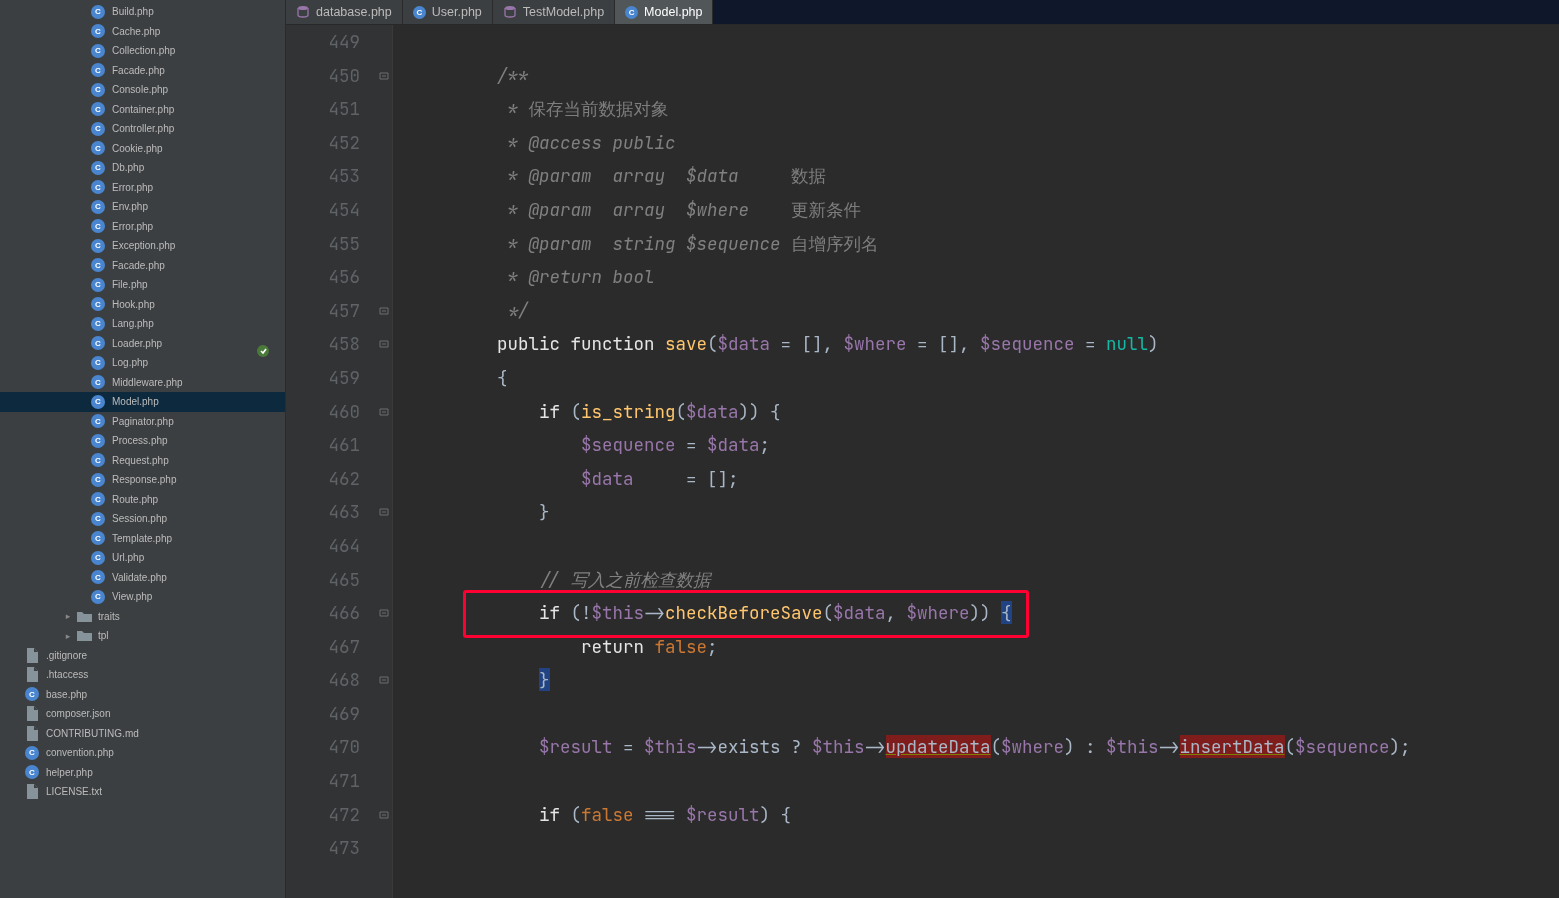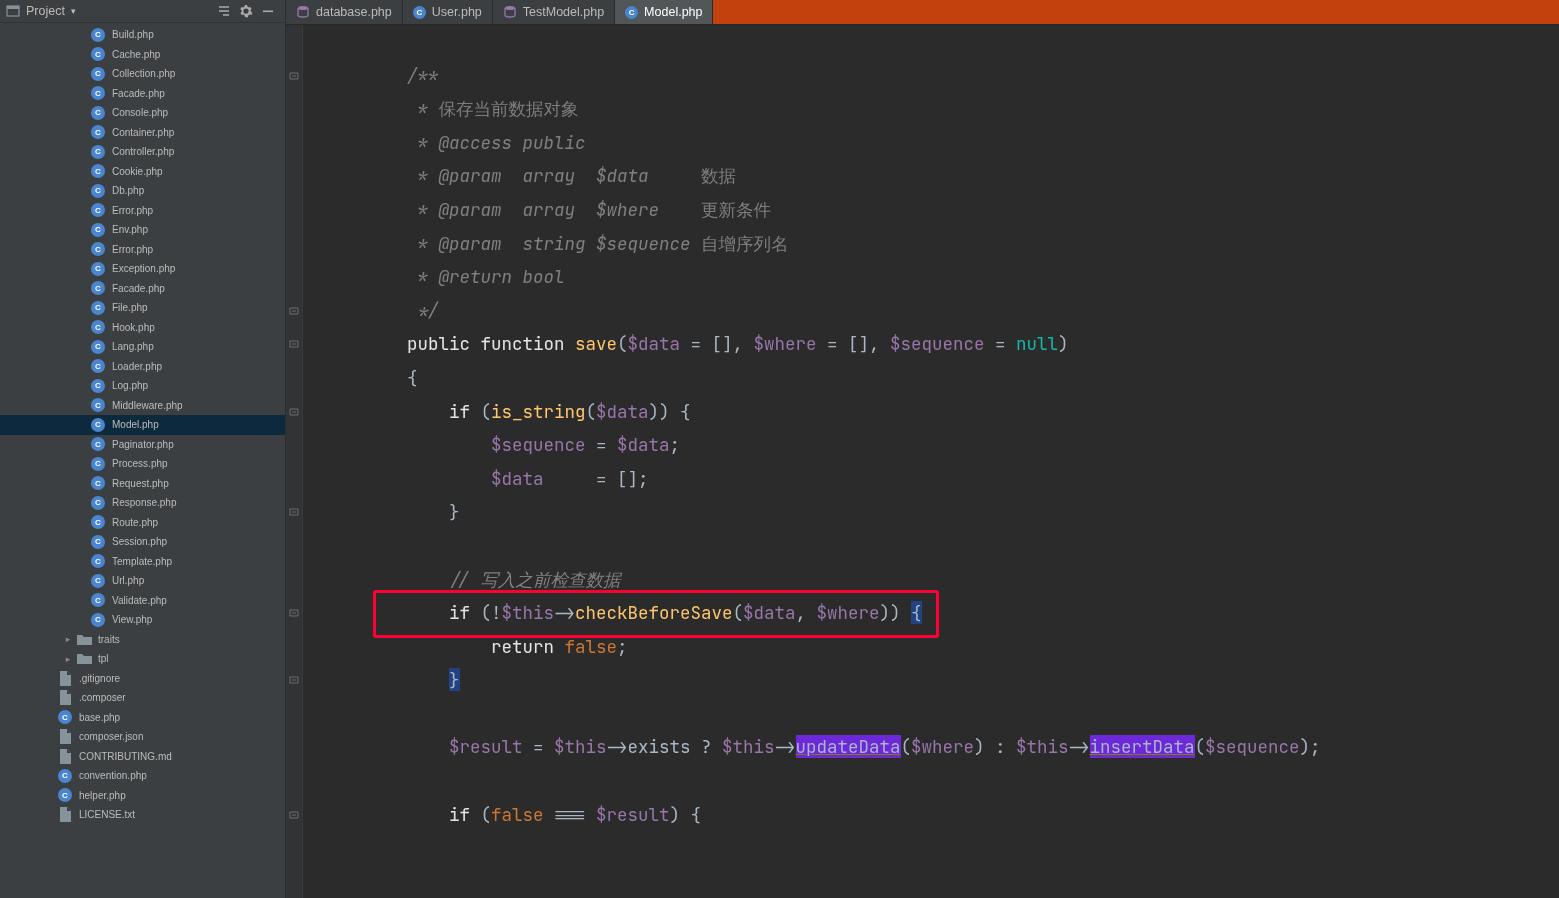--- a/index.html
+++ b/index.html
@@ -20,83 +20,57 @@
   .tree::-webkit-scrollbar{width:10px}
   .tree::-webkit-scrollbar-thumb{background:#565656;border-radius:0}
   .tree::-webkit-scrollbar-track{background:#3c3f41}
   .tree-row{height:19.5px;display:flex;align-items:center;padding-left:6px;cursor:default}
   .tree-row.sel{background:#0d293e}
   .tree-row .arrow{width:12px;height:12px;display:inline-flex;align-items:center;justify-content:center;color:#888;font-size:9px;margin-right:2px}
   .tree-row .f-ico{width:16px;height:16px;display:inline-flex;align-items:center;justify-content:center;margin-right:6px}
   .tree-row .lbl{color:#bcbcbc;font-size:10px;white-space:nowrap}
   .ind-0{padding-left:90px}
   .ind-1{padding-left:62px}
-  .ind-3{padding-left:57px}
+  .ind-3{padding-left:24px}
   
   .php-ico{width:14px;height:14px;border-radius:7px;background:#4a86cf;color:#fff;font-size:8px;font-weight:bold;display:flex;align-items:center;justify-content:center}
   .dir-ico svg,.misc-ico svg{display:block}
   
-  .tabs{height:24px;background:#c2410c;display:flex;align-items:stretch;border-bottom:1px solid #282828}
+  .tabs{height:24px;background:#0f172a;display:flex;align-items:stretch;border-bottom:1px solid #282828}
   .tab{display:flex;align-items:center;padding:0 10px;border-right:1px solid #2b2b2b;background:#3c3f41;cursor:pointer}
   .tab.active{background:#515658}
   .tab .t-ico{margin-right:6px;display:inline-flex}
   .tab .t-lbl{color:#bbb;font-size:12.5px;white-space:nowrap}
   .tab.active .t-lbl{color:#fff}
   
   .code-area{flex:1;display:flex;min-height:0;font-family:Consolas,"JetBrains Mono",monospace;font-size:17.5px;line-height:33.6px;position:relative}
   .gutter{width:74px;text-align:right;color:#606366;padding-right:16px;background:#313335;white-space:pre;padding-top:0}
   .gutter-icons{width:16px;background:#313335;border-right:1px solid #3a3a3a;position:relative}
   .fold{position:absolute;left:2px;width:12px;height:12px;display:flex;align-items:center;justify-content:center;color:#6e6e6e}
   .code{flex:1;white-space:pre;padding-left:20px;color:#a9b7c6;position:relative;overflow:hidden}
   .code .ln{display:block;height:33.6px;position:relative}
   
   .c-cmt{color:#808080;font-style:italic}
   .c-cmt-pale{color:#7d7d7d}
   .c-kw{color:#e5e5e5}
   .c-fn{color:#ffc66d}
   .c-var{color:#9876aa}
-  .c-warn{background:#6d28d9;text-decoration:underline;text-decoration-color:#808000}
+  .c-warn{background:#7f1d1d;text-decoration:underline;text-decoration-color:#808000}
   .c-false{color:#cc7832}
   .c-null{color:#14b8a6}
   .caret-bg{position:absolute;left:-20px;right:-2000px;top:0;bottom:0;background:#323232;z-index:-1}
   .red-box{position:absolute;border:3px solid #ff0033;border-radius:3px}
   .hl-cursor{background:#214283}
 </style>
 </head>
 <body>
 
 <div class="root">
 
   <div class="sidebar">
-    <div class="proj-toolbar">
-      <span class="ico">
-        <svg width="14" height="14">
-            <rect x="1" y="2" width="12" height="10" fill="none" stroke="#87939a" stroke-width="1.2"></rect>
-            <rect x="1" y="2" width="12" height="3" fill="#87939a"></rect>
-          </svg>
-      </span>
-      <span class="title">Project</span>
-      <span class="chev">▾</span>
-      <span class="spacer"></span>
-      <span class="btn">
-        <svg width="14" height="14">
-            <path d="M2 3h10M2 7h10M6 11h6" stroke="#aaa" stroke-width="1.4"></path>
-          </svg>
-      </span>
-      <span class="btn">
-        <svg width="14" height="14" viewBox="0 0 16 16">
-            <path fill="#aaa" d="M8 5a3 3 0 100 6 3 3 0 000-6zm6 3c0 .4 0 .7-.1 1l1.5 1.2-1.4 2.5-1.8-.6c-.5.4-1 .8-1.7 1l-.3 1.9H6.8l-.3-1.9c-.6-.2-1.2-.6-1.7-1l-1.8.6-1.4-2.5L3 9c0-.3-.1-.6-.1-1s0-.7.1-1L1.5 5.8l1.4-2.5 1.8.6c.5-.4 1-.8 1.7-1L6.8 1h2.4l.3 1.9c.6.2 1.2.6 1.7 1l1.8-.6 1.4 2.5L13 7c.1.3.1.6.1 1z"></path>
-          </svg>
-      </span>
-      <span class="btn">
-        <svg width="14" height="14">
-            <rect x="2" y="6.5" width="10" height="1.6" fill="#aaa"></rect>
-          </svg>
-      </span>
-    </div>
     <div class="tree" id="tree">
         <div class="tree-row ind-0">
           <span class="f-ico">
             <span class="php-ico">C</span>
           </span>
           <span class="lbl">Build.php</span>
         </div>
         <div class="tree-row ind-0">
           <span class="f-ico">
             <span class="php-ico">C</span>
@@ -304,21 +278,21 @@
           </span>
           <span class="lbl">.gitignore</span>
         </div>
         <div class="tree-row ind-3">
           <span class="f-ico misc-ico">
             <svg width="13" height="15">
               <path fill="#87939a" d="M1 0h7l4 4v11H1z"></path>
               <path fill="#3c3f41" d="M8 0v4h4"></path>
             </svg>
           </span>
-          <span class="lbl">.composer</span>
+          <span class="lbl">.htaccess</span>
         </div>
         <div class="tree-row ind-3">
           <span class="f-ico">
             <span class="php-ico">C</span>
           </span>
           <span class="lbl">base.php</span>
         </div>
         <div class="tree-row ind-3">
           <span class="f-ico misc-ico">
             <svg width="13" height="15">
@@ -388,20 +362,49 @@
           <span class="t-lbl">TestModel.php</span>
         </div>
         <div class="tab active">
           <span class="t-ico">
             <span class="php-ico" style="width:13px;height:13px;font-size:8px">C</span>
           </span>
           <span class="t-lbl">Model.php</span>
         </div>
       </div>
     <div class="code-area">
+      <div class="gutter" id="gutter" style="position: relative;">449
+450
+451
+452
+453
+454
+455
+456
+457
+458
+459
+460
+461
+462
+463
+464
+465
+466
+467
+468
+469
+470
+471
+472
+473
+<div style="position: absolute; left: -30px; top: 311.4px;"><svg width="15" height="15">
+              <circle cx="7" cy="7" r="6" fill="#4a7a3a"></circle>
+              <path d="M5 7l2 2 3-4" stroke="#fff" stroke-width="1.6" fill="none"></path>
+            </svg></div></div>
       <div class="gutter-icons" id="gutter-icons">
           <div class="fold" style="top: 44.6px;">
             <svg width="10" height="10">
               <path d="M1 2h8v6H1z" fill="none" stroke="#6e6e6e"></path>
               <path d="M3 5h4" stroke="#6e6e6e"></path>
             </svg>
           </div>
           <div class="fold" style="top: 279.8px;">
             <svg width="10" height="10">
               <path d="M1 2h8v6H1z" fill="none" stroke="#6e6e6e"></path>

